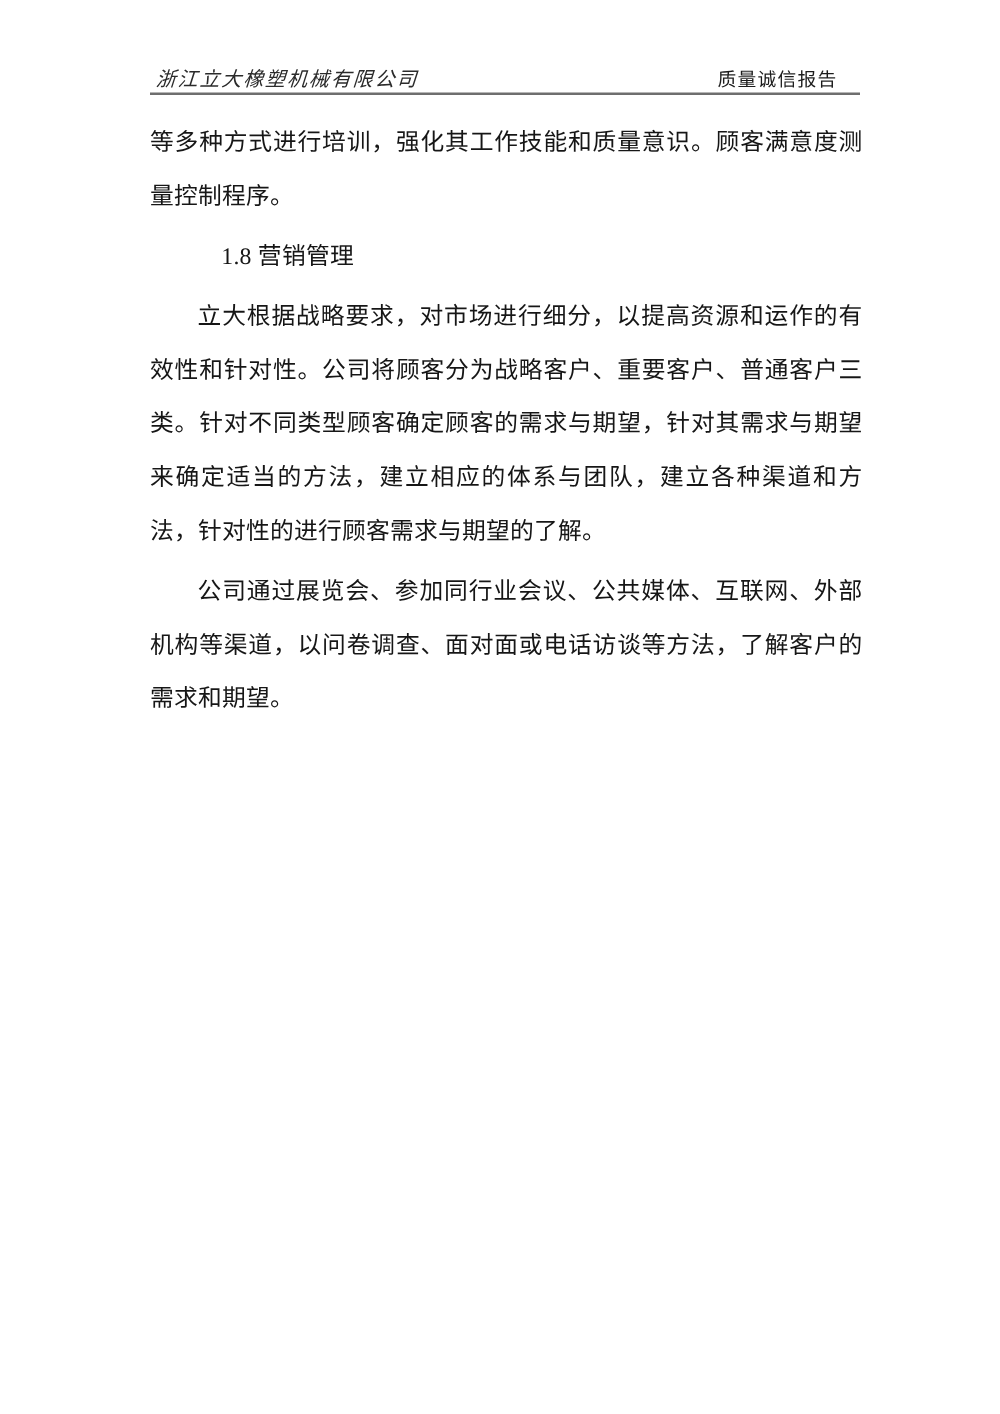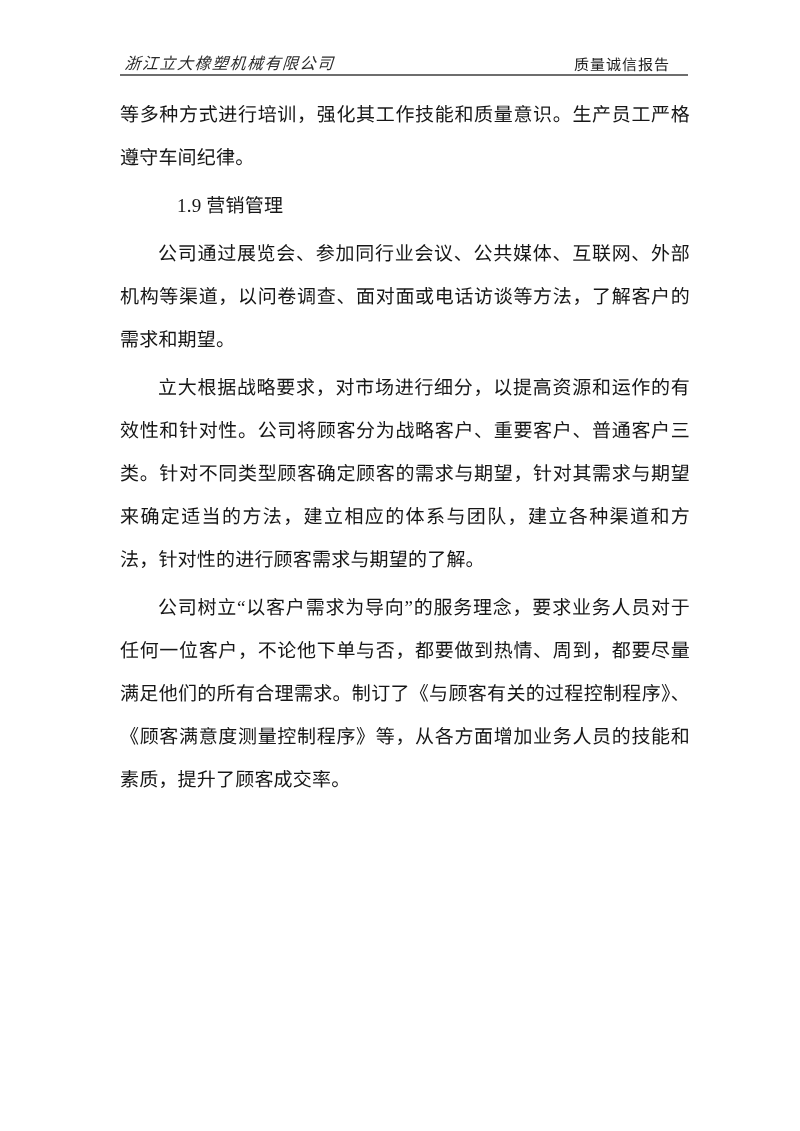--- a/index.html
+++ b/index.html
@@ -77,20 +77,19 @@
 <div class="page">
 
   <div class="page-header">
     <span class="company-name">浙江立大橡塑机械有限公司</span>
     <span class="report-title">质量诚信报告</span>
   </div>
 
   <div class="header-rule"></div>
 
   <div class="doc-body">
-    <p class="no-indent">等多种方式进行培训，强化其工作技能和质量意识。生产员工严格遵守车间纪律。</p>
-    <p class="section-heading">1.9 营销管理</p>
+    <p class="no-indent">等多种方式进行培训，强化其工作技能和质量意识。顾客满意度测量控制程序。</p>
+    <p class="section-heading">1.8 营销管理</p>
+    <p>立大根据战略要求，对市场进行细分，以提高资源和运作的有效性和针对性。公司将顾客分为战略客户、重要客户、普通客户三类。针对不同类型顾客确定顾客的需求与期望，针对其需求与期望来确定适当的方法，建立相应的体系与团队，建立各种渠道和方法，针对性的进行顾客需求与期望的了解。</p>
     <p>公司通过展览会、参加同行业会议、公共媒体、互联网、外部机构等渠道，以问卷调查、面对面或电话访谈等方法，了解客户的需求和期望。</p>
-    <p>立大根据战略要求，对市场进行细分，以提高资源和运作的有效性和针对性。公司将顾客分为战略客户、重要客户、普通客户三类。针对不同类型顾客确定顾客的需求与期望，针对其需求与期望来确定适当的方法，建立相应的体系与团队，建立各种渠道和方法，针对性的进行顾客需求与期望的了解。</p>
-    <p>公司树立“以客户需求为导向”的服务理念，要求业务人员对于任何一位客户，不论他下单与否，都要做到热情、周到，都要尽量满足他们的所有合理需求。制订了《与顾客有关的过程控制程序》、《顾客满意度测量控制程序》等，从各方面增加业务人员的技能和素质，提升了顾客成交率。</p>
   </div>
 
 </div>
 
 </body></html>

